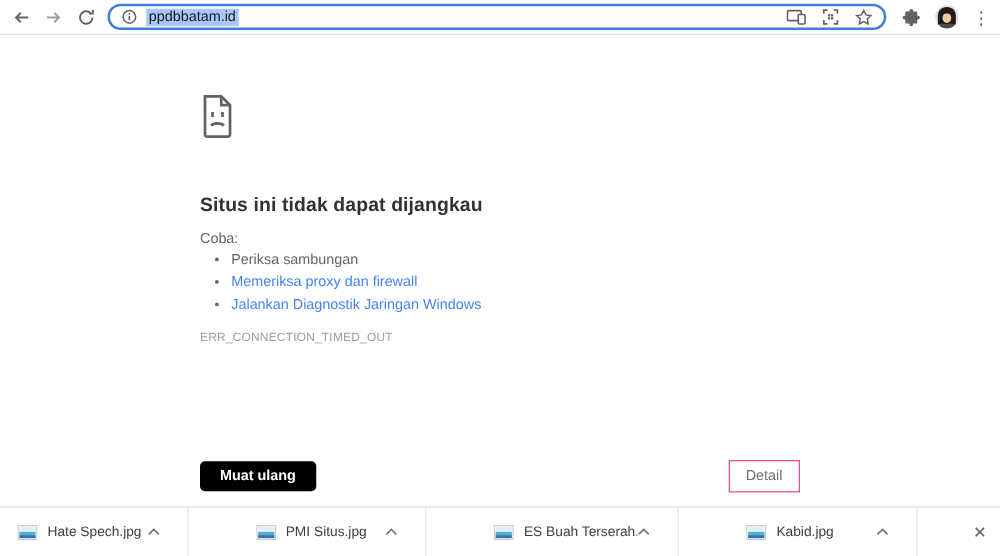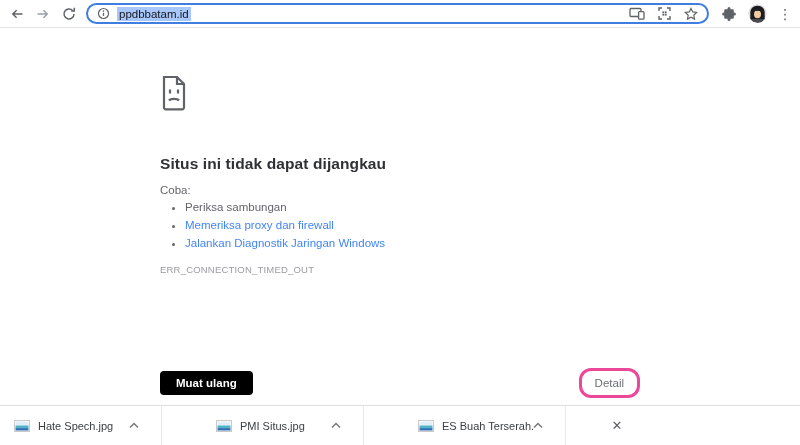--- a/index.html
+++ b/index.html
@@ -43,21 +43,21 @@
   ul.suggestions li { font-size:11.5px; color:#64646a; margin-top:3px; line-height:15px; }
   ul.suggestions li .link { color:#4285f4; cursor:pointer; }
   .err-code { margin-top:13px; font-size:9.5px; color:#9b9ba1; letter-spacing:.2px; }
   .btnrow { position:absolute; top:293px; left:0; right:0; display:flex; justify-content:space-between; align-items:center; }
   .btn-primary {
     background:#000000; color:#fff; border:none; border-radius:4px;
     padding:6px 16px; font-size:11.5px; font-weight:600; cursor:pointer;
     font-family:"Liberation Sans",sans-serif;
   }
   .btn-secondary {
-    background:#fff; border:3px solid #ec4899; border-radius:12px;
+    background:#fff; border:1px solid #ec4899; border-radius:0;
     padding:6px 13px; font-size:11.5px; color:#6a6f75; font-weight:500; cursor:pointer;
     font-family:"Liberation Sans",sans-serif;
     text-align:right;
   }
 
   
   .downloads {
     position:absolute; left:0; right:0; bottom:0; height:40px;
     background:#fff; border-top:1px solid #e0e0e0;
     display:flex; align-items:center;gap:40px;
@@ -238,15 +238,31 @@
         </svg>
     </span>
     <span class="fname">ES Buah Terserah.jpg</span>
     <span class="chev">
         <svg width="10" height="7" viewBox="0 0 10 7">
           <path d="M1 5.5 5 1.5 9 5.5" fill="none" stroke="#757575" stroke-width="1.4"></path>
         </svg>
       </span>
   </div>
 
+  <div class="dl-item">
+    <span style="display:flex">
+      <svg width="16" height="12" viewBox="0 0 16 12">
+          <rect x="0.5" y="0.5" width="15" height="11" fill="#fff" stroke="#c9c9c9"></rect>
+          <rect x="1.5" y="1.5" width="13" height="4" fill="#e3eff8"></rect>
+          <rect x="1.5" y="5.5" width="13" height="2.6" fill="#4fb2c6"></rect>
+          <rect x="1.5" y="8.1" width="13" height="2.4" fill="#2f70b6"></rect>
+        </svg>
+    </span>
+    <span class="fname">Kabid.jpg</span>
+    <span class="chev">
+        <svg width="10" height="7" viewBox="0 0 10 7">
+          <path d="M1 5.5 5 1.5 9 5.5" fill="none" stroke="#757575" stroke-width="1.4"></path>
+        </svg>
+      </span>
+  </div>
 
   <span class="close-dl">✕</span>
 </div>
 
 </body></html>

